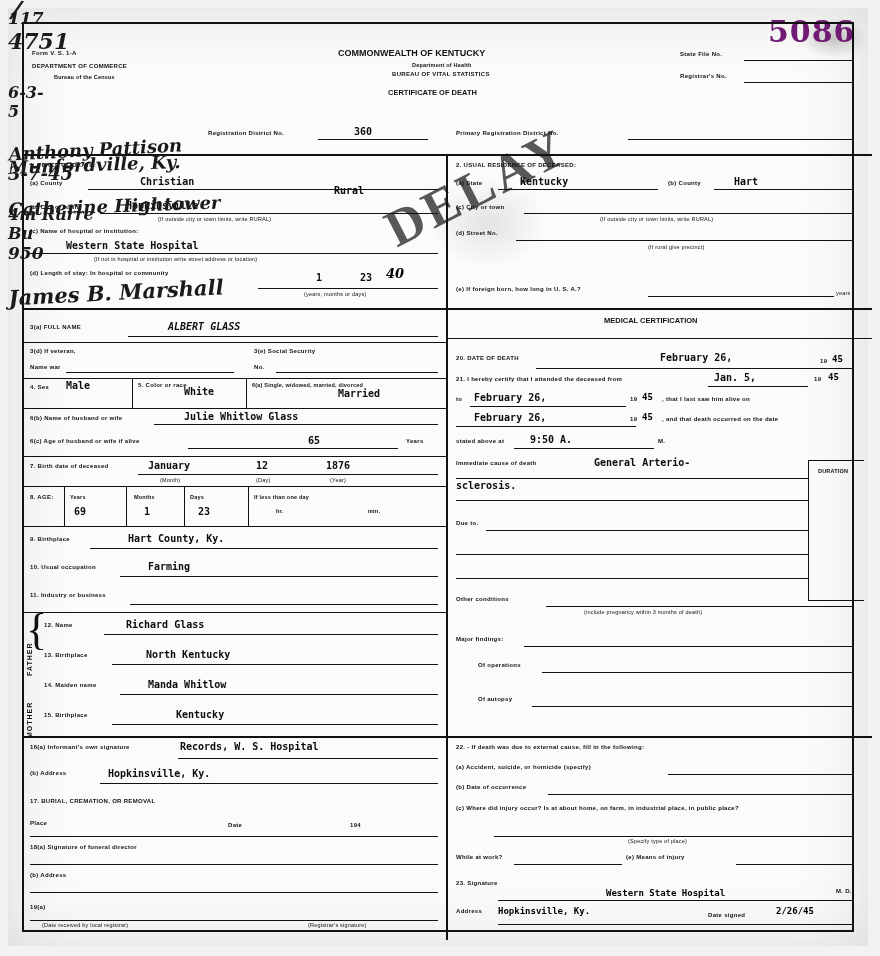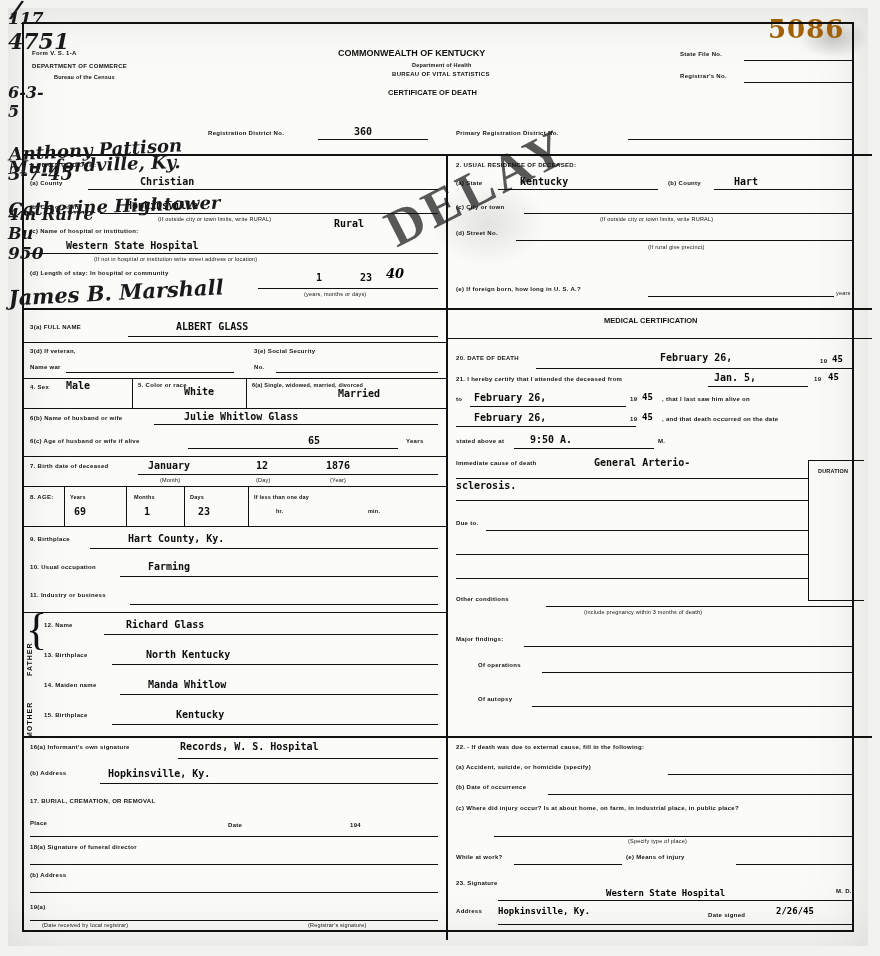--- a/index.html
+++ b/index.html
@@ -36,21 +36,21 @@
     color:#1a1a1a;font-size:16px;
   }
   .hw-s{font-family:"DejaVu Serif", serif;font-style:italic;font-weight:bold;font-size:13px;}
   .line{position:absolute;background:#111;}
   .hline{height:1px;}
   .vline{width:1px;}
   .thick{height:2px;}
   .vthick{width:2px;}
   .big-num{
     position:absolute;font-family:"DejaVu Serif",serif;font-weight:bold;
-    font-size:26px;color:#a16207;letter-spacing:1px;
+    font-size:30px;color:#701a75;letter-spacing:1px;
   }
   .delay{
     position:absolute;font-family:"Liberation Serif",serif;font-weight:bold;
     font-size:52px;color:#222;letter-spacing:4px;
     transform:rotate(-27deg);opacity:.75;
   }
   .brace{
     position:absolute;font-size:44px;font-family:"Liberation Serif",serif;color:#111;
   }
   .vert{
@@ -103,40 +103,40 @@
 
   <div class="t tiny b" style="left:22px;top:154px;">1.  PLACE OF DEATH:</div>
 
   <div class="t tiny b" style="left:22px;top:172px;">(a)  County</div>
   <div class="line hline" style="left:80px;top:181px;width:350px;"></div>
   <div class="tw" style="position:absolute;left:132px;top:168px;">Christian</div>
 
   <div class="t tiny b" style="left:22px;top:196px;">(b)  City or town</div>
   <div class="line hline" style="left:92px;top:205px;width:338px;"></div>
   <div class="tw" style="position:absolute;left:118px;top:192px;">Hopkinsville</div>
-  <div class="tw" style="position:absolute;left:320px;top:210px;padding-left:6px;">Rural</div>
+  <div class="tw" style="position:absolute;left:320px;top:177px;padding-left:6px;">Rural</div>
   <div class="t xtiny" style="left:150px;top:208px;">(If outside city or town limits, write RURAL)</div>
 
   <div class="t tiny b" style="left:22px;top:220px;">(c)  Name of hospital or institution:</div>
   <div class="line hline" style="left:22px;top:245px;width:408px;"></div>
   <div class="tw" style="position:absolute;left:58px;top:232px;">Western State Hospital</div>
   <div class="t xtiny" style="left:86px;top:248px;">(If not in hospital or institution write street address or location)</div>
 
   <div class="t tiny b" style="left:22px;top:262px;">(d)  Length of stay: In hospital or community</div>
   <div class="line hline" style="left:250px;top:280px;width:180px;"></div>
   <div class="tw" style="position:absolute;left:308px;top:264px;">1</div>
   <div class="tw" style="position:absolute;left:352px;top:264px;">23</div>
   <div class="hw-s" style="position:absolute;left:378px;top:258px;">40</div>
   <div class="t xtiny" style="left:296px;top:283px;">(years, months or days)</div>
 
   <div class="line thick" style="left:16px;top:300px;width:422px;"></div>
 
   <div class="t tiny b" style="left:22px;top:316px;">3(a)   FULL NAME</div>
   <div class="line hline" style="left:120px;top:328px;width:310px;"></div>
-  <div class="tw" style="position:absolute;left:168px;top:313px;">ALBERT GLASS</div>
+  <div class="tw" style="position:absolute;left:160px;top:313px;font-style:italic;">ALBERT GLASS</div>
 
   <div class="line hline" style="left:16px;top:334px;width:422px;"></div>
 
   <div class="t tiny b" style="left:22px;top:340px;">3(d)  If veteran,</div>
   <div class="t tiny b" style="left:246px;top:340px;">3(e)  Social Security</div>
   <div class="t tiny b" style="left:22px;top:356px;">Name war</div>
   <div class="line hline" style="left:58px;top:364px;width:168px;"></div>
   <div class="t tiny b" style="left:246px;top:356px;">No.</div>
   <div class="line hline" style="left:268px;top:364px;width:162px;"></div>
 

